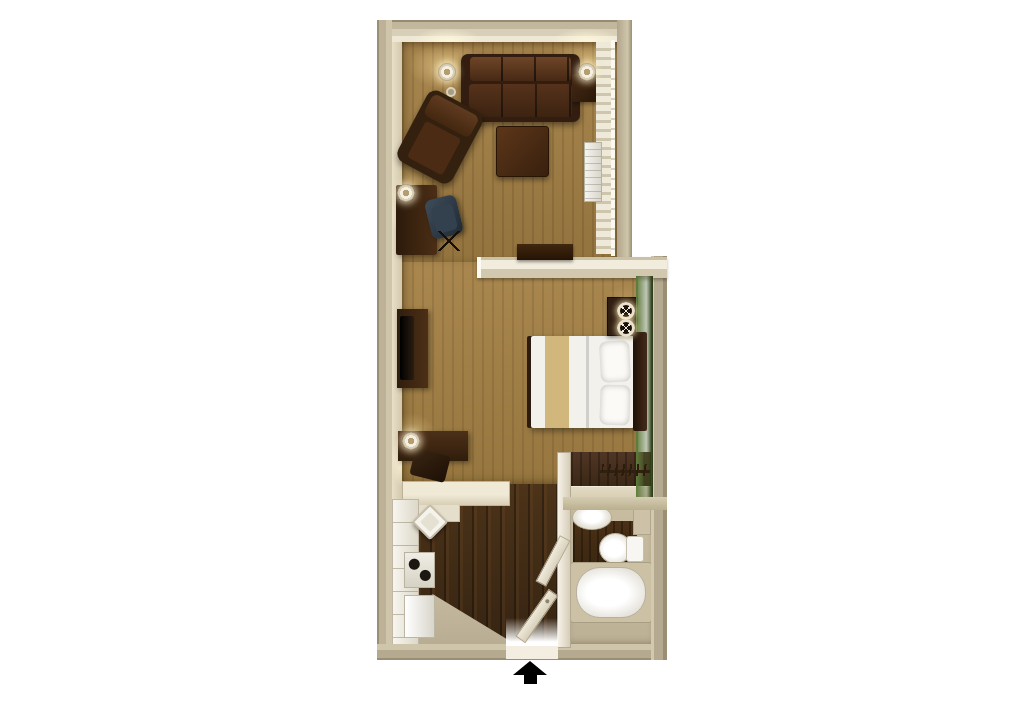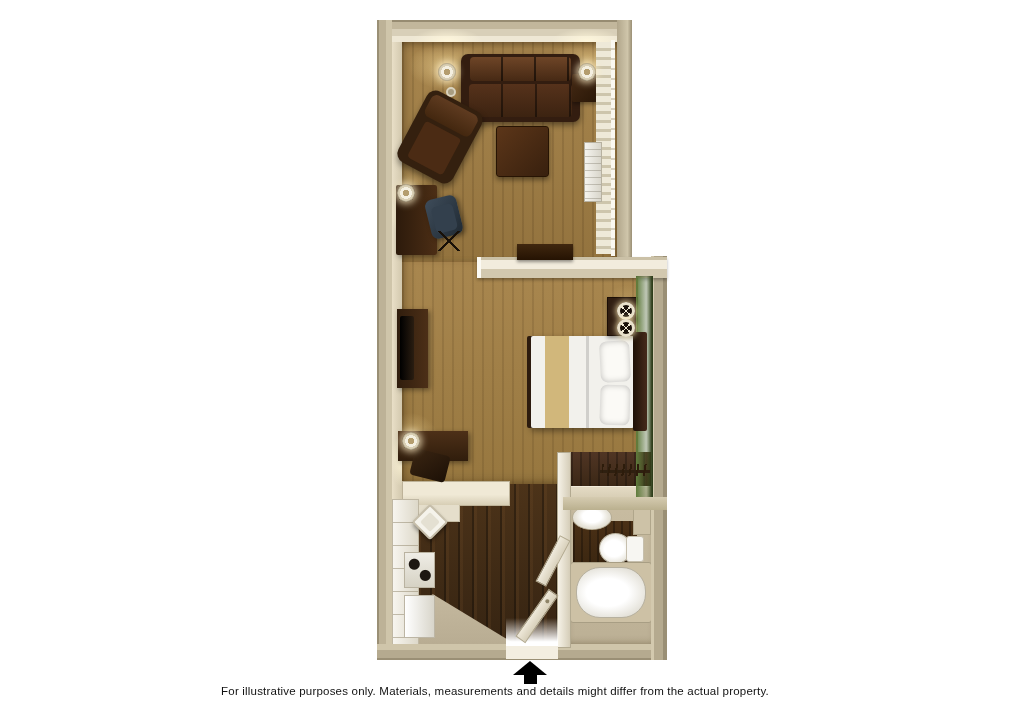--- a/index.html
+++ b/index.html
@@ -222,15 +222,14 @@
 
   <div class="table-lamp sofa-left"></div>
   <div class="table-lamp sofa-right"></div>
   <div class="table-lamp desk"></div>
   <div class="table-lamp bedroom"></div>
   <div class="bedside-lamp l1"></div>
   <div class="bedside-lamp l2"></div>
 
   <div class="arrow-head"></div>
   <div class="arrow-stem"></div>
-  <div class="caption">For illustrative purposes only.  Materials, measurements and details might differ from the actual property.</div>
 
 </div>
 
 </body></html>

